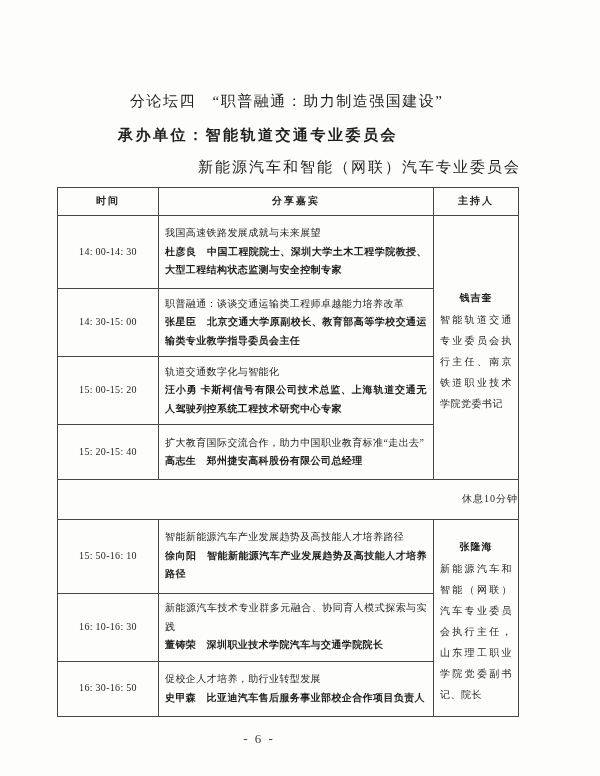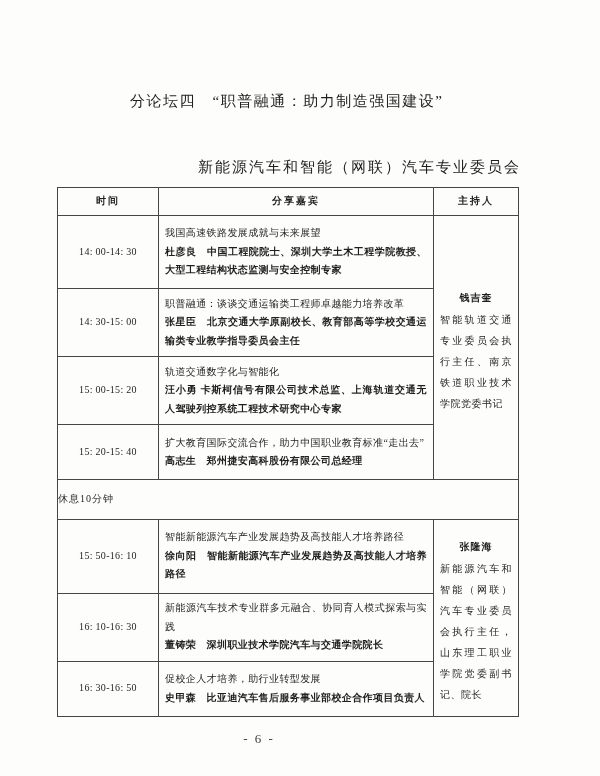--- a/index.html
+++ b/index.html
@@ -69,39 +69,40 @@
   .host-name{
     font-weight:bold;text-align:center;
     letter-spacing:1px;margin-bottom:2px;margin-top:8px;
   }
   .host-desc{
     font-weight:normal;
     line-height:21px;
     text-align:justify;
   }
   tr.break-row td{
-    text-align:left;
+    text-align:right;
     padding:10px 0;
     letter-spacing:1px;
   }
   .page-number{
     position:absolute;left:0;right:82px;
     top:731px;
     text-align:center;
     font-size:13px;
     color:#3c3c3c;
     letter-spacing:2px;
   }
 </style>
 </head>
 <body>
 
 <div class="page">
 
   <div class="doc-title">分论坛四　“职普融通：助力制造强国建设”</div>
+  <div class="org-line1">承办单位：智能轨道交通专业委员会</div>
   <div class="org-line2">新能源汽车和智能（网联）汽车专业委员会</div>
 
   <table class="schedule">
     <colgroup>
         <col class="c-time">
         <col class="c-guest">
         <col class="c-host">
       </colgroup>
 
     <tbody>

